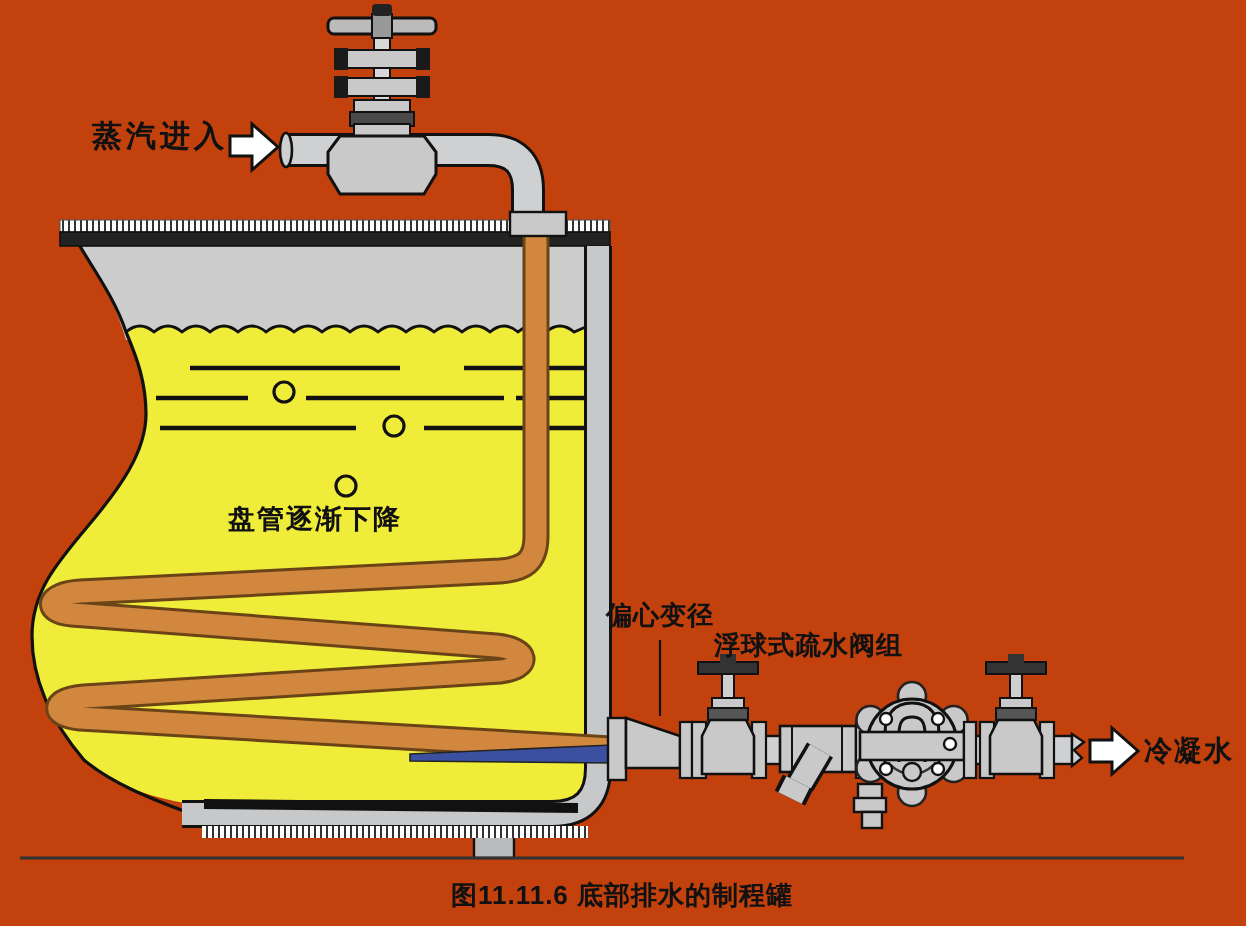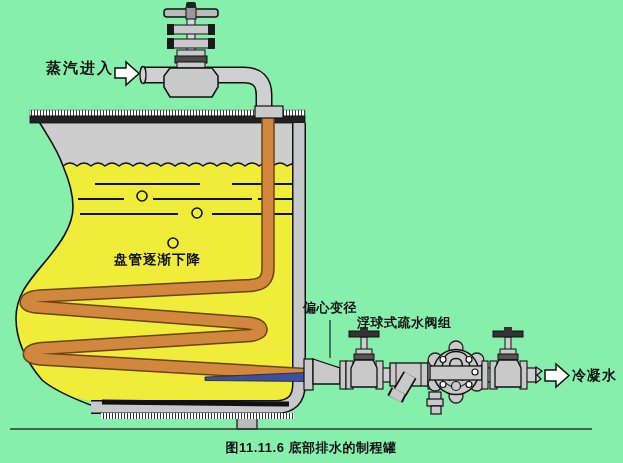--- a/index.html
+++ b/index.html
@@ -1,16 +1,16 @@
 <!DOCTYPE html>
 <html><head>
 <meta charset="utf-8">
 <style>
   html,body{margin:0;padding:0;background:#fff;}
-  .canvas{position:relative;width:623px;height:463px;background:#86efac;overflow:hidden;
+  .canvas{position:relative;width:623px;height:463px;background:#c2410c;overflow:hidden;
           font-family:"Liberation Sans",sans-serif;}
   svg{display:block;}
   .lbl{font-family:"Liberation Sans","DejaVu Sans",sans-serif;font-weight:600;fill:#111;}
   .cap{font-family:"Liberation Sans","DejaVu Sans",sans-serif;font-weight:700;fill:#111;}
 </style>
 </head>
 <body>
 
 <div class="canvas">
 <svg width="623" height="463" viewBox="0 0 623 463">

